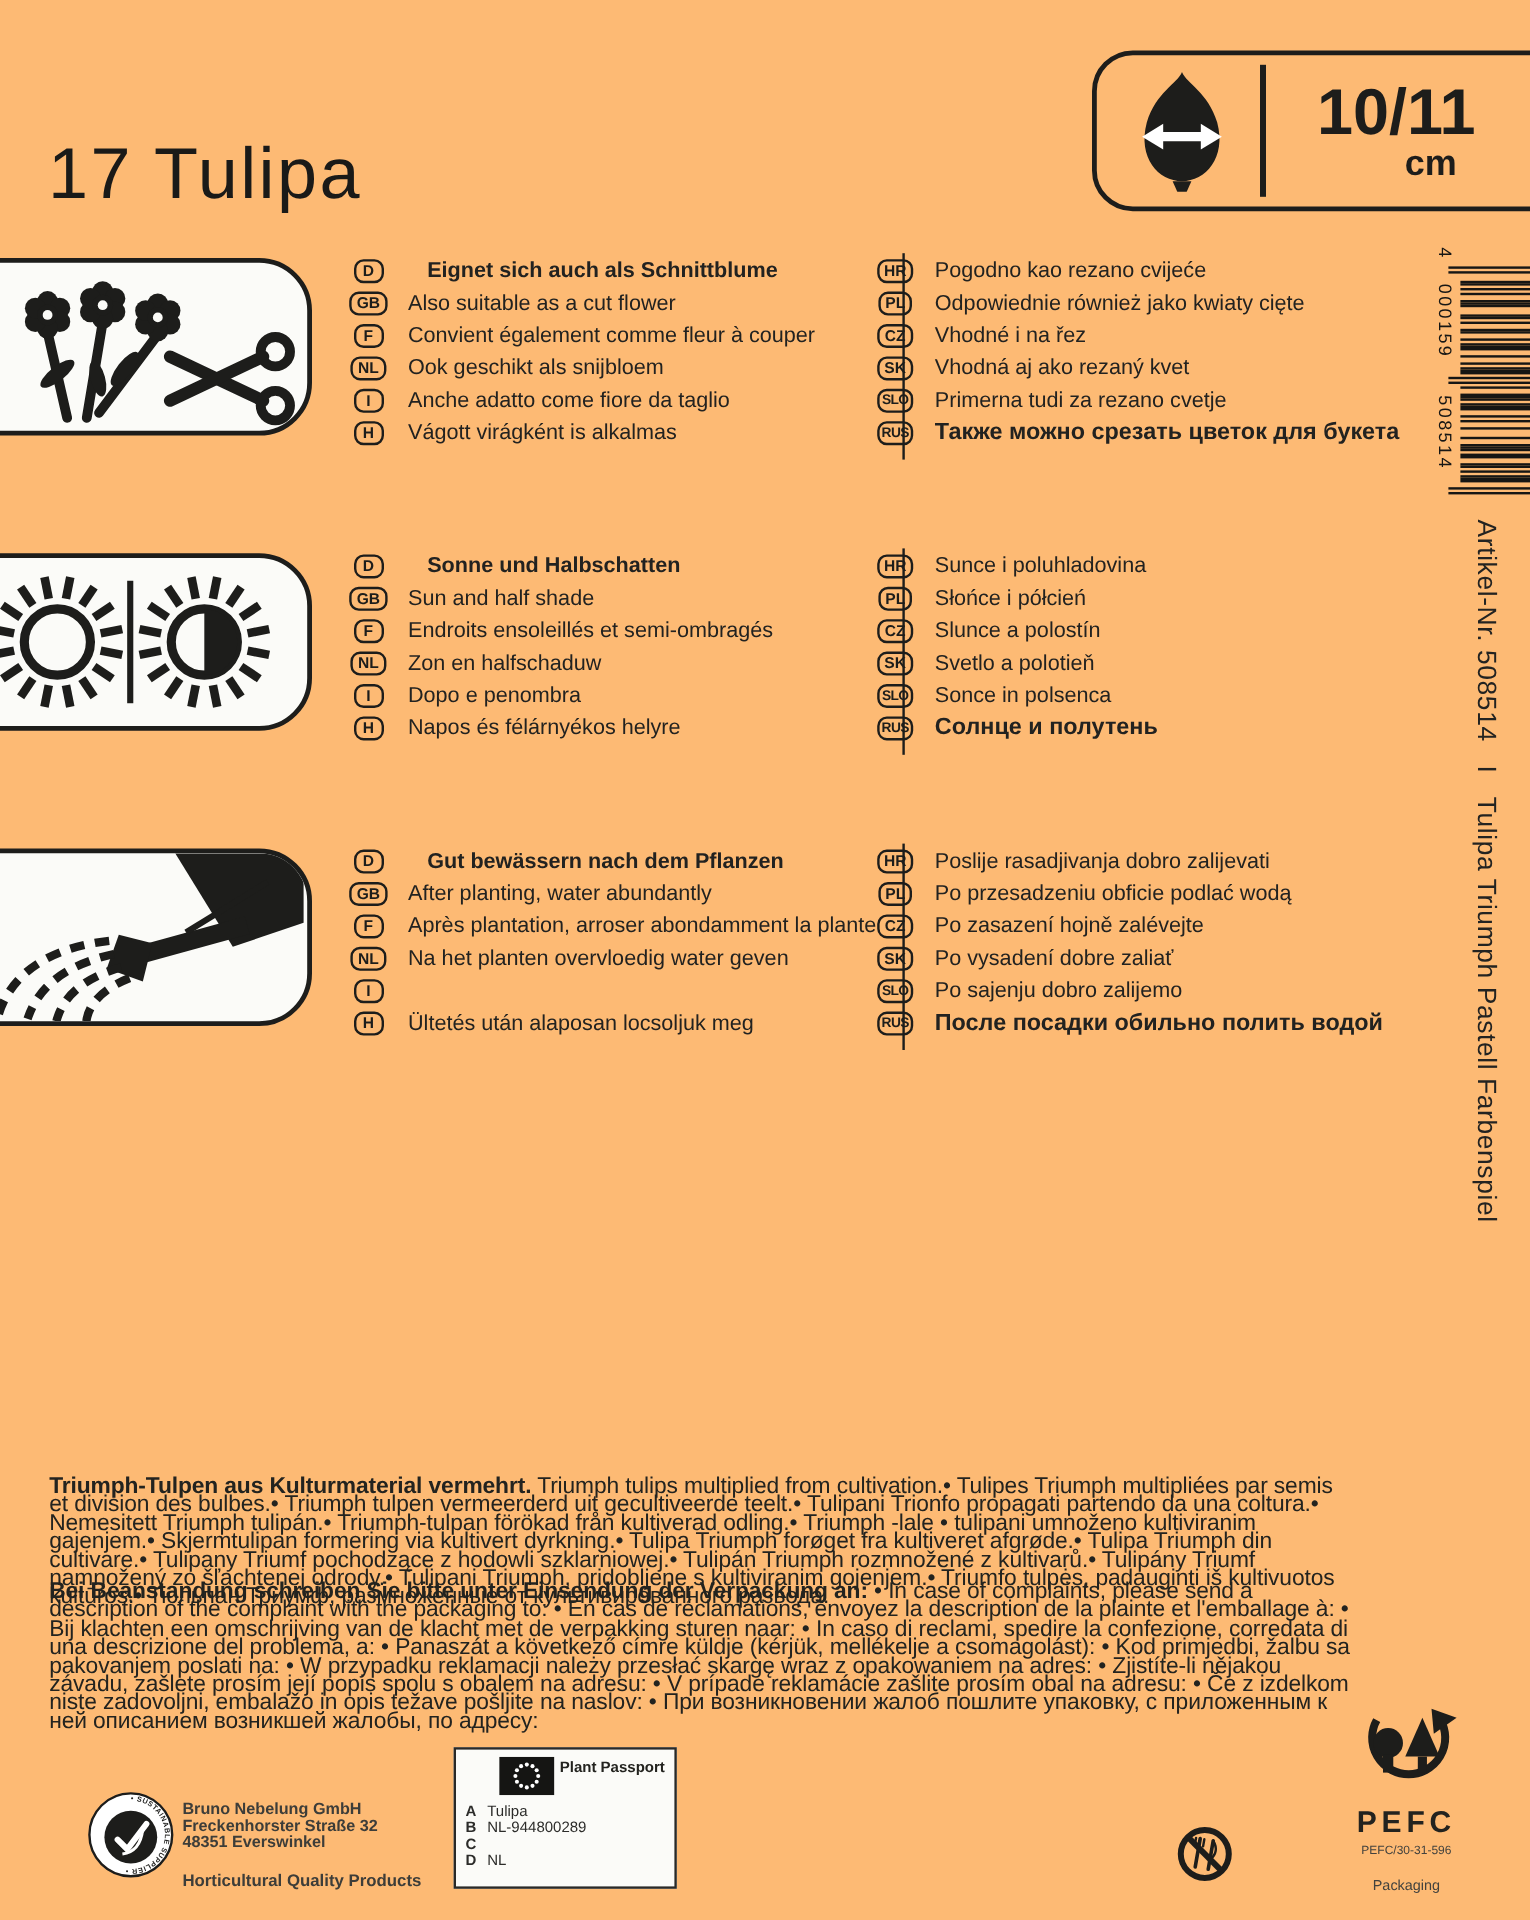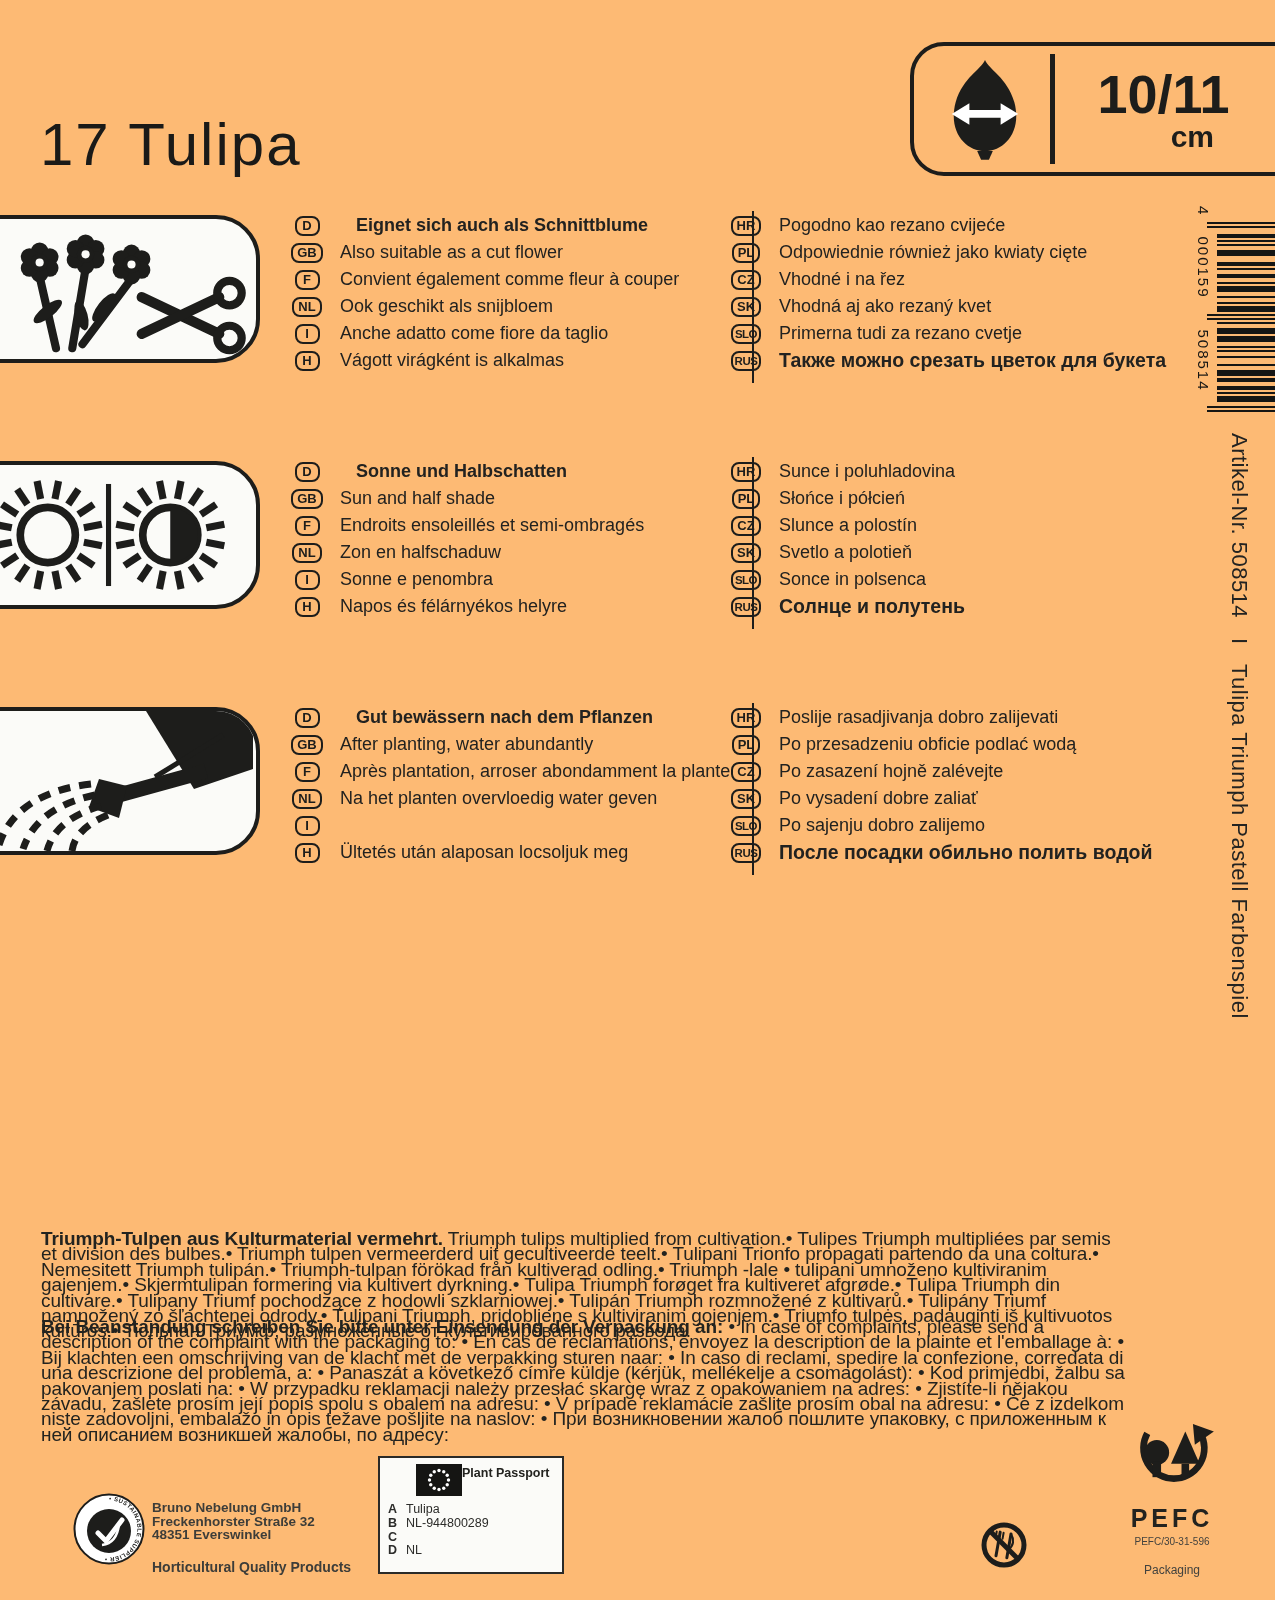--- a/index.html
+++ b/index.html
@@ -42,21 +42,21 @@
   .lang-row.first .lang-text{font-weight:bold;margin-left:24px;}
   .lang-text.cyr{font-size:19.5px;font-weight:bold;}
   
   .para{position:absolute;left:41px;width:1085px;font-size:19px;line-height:15.4px;color:#23231f;letter-spacing:-0.1px;}
   .para b{font-weight:bold;}
   
   .supplier-badge{position:absolute;left:72px;top:1492px;width:74px;height:74px;}
   .address{position:absolute;left:152px;top:1501px;font-size:13.5px;line-height:13.5px;font-weight:bold;color:#3d3d39;}
   .tagline{position:absolute;left:152px;top:1559px;font-size:14px;font-weight:bold;color:#3d3d39;}
   .passport{position:absolute;left:378px;top:1456px;width:186px;height:118px;border:2px solid #2a2a28;box-sizing:border-box;padding:6px 8px;background:#fbfbf8;}
-  .pp-head{display:flex;justify-content:flex-start;align-items:flex-start;padding-left:28px;}
+  .pp-head{display:flex;justify-content:space-between;align-items:flex-start;padding-left:28px;}
   .pp-flag{width:46px;height:32px;display:block;}
   .pp-title{font-weight:bold;font-size:12.5px;margin-top:2px;color:#23231f;}
   .pp-rows{margin-top:7px;font-size:12.5px;line-height:13.8px;color:#2c2c2a;}
   .pp-row{display:flex;}
   .pp-k{font-weight:bold;width:18px;flex:none;}
   .no-food{position:absolute;left:979px;top:1520px;width:50px;height:50px;}
   .pefc{position:absolute;left:1110px;top:1422px;width:124px;text-align:center;color:#2a2a28;}
   .pefc-mark{width:96px;height:78px;display:inline-block;}
   .pefc-word{font-size:25px;font-weight:bold;letter-spacing:4px;margin-top:0px;color:#23231f;}
   .pefc-cert{font-size:10px;margin-top:3px;color:#42423e;}
@@ -391,21 +391,21 @@
         <div class="lang-row">
           <span class="badge-cell">
             <span class="lang-badge">NL</span>
           </span>
           <span class="lang-text">Zon en halfschaduw</span>
         </div>
         <div class="lang-row">
           <span class="badge-cell">
             <span class="lang-badge">I</span>
           </span>
-          <span class="lang-text">Sonne e penombra</span>
+          <span class="lang-text">Dopo e penombra</span>
         </div>
         <div class="lang-row">
           <span class="badge-cell">
             <span class="lang-badge">H</span>
           </span>
           <span class="lang-text">Napos és félárnyékos helyre</span>
         </div>
       </div>
     <div class="col-right">
         <div class="lang-row">

